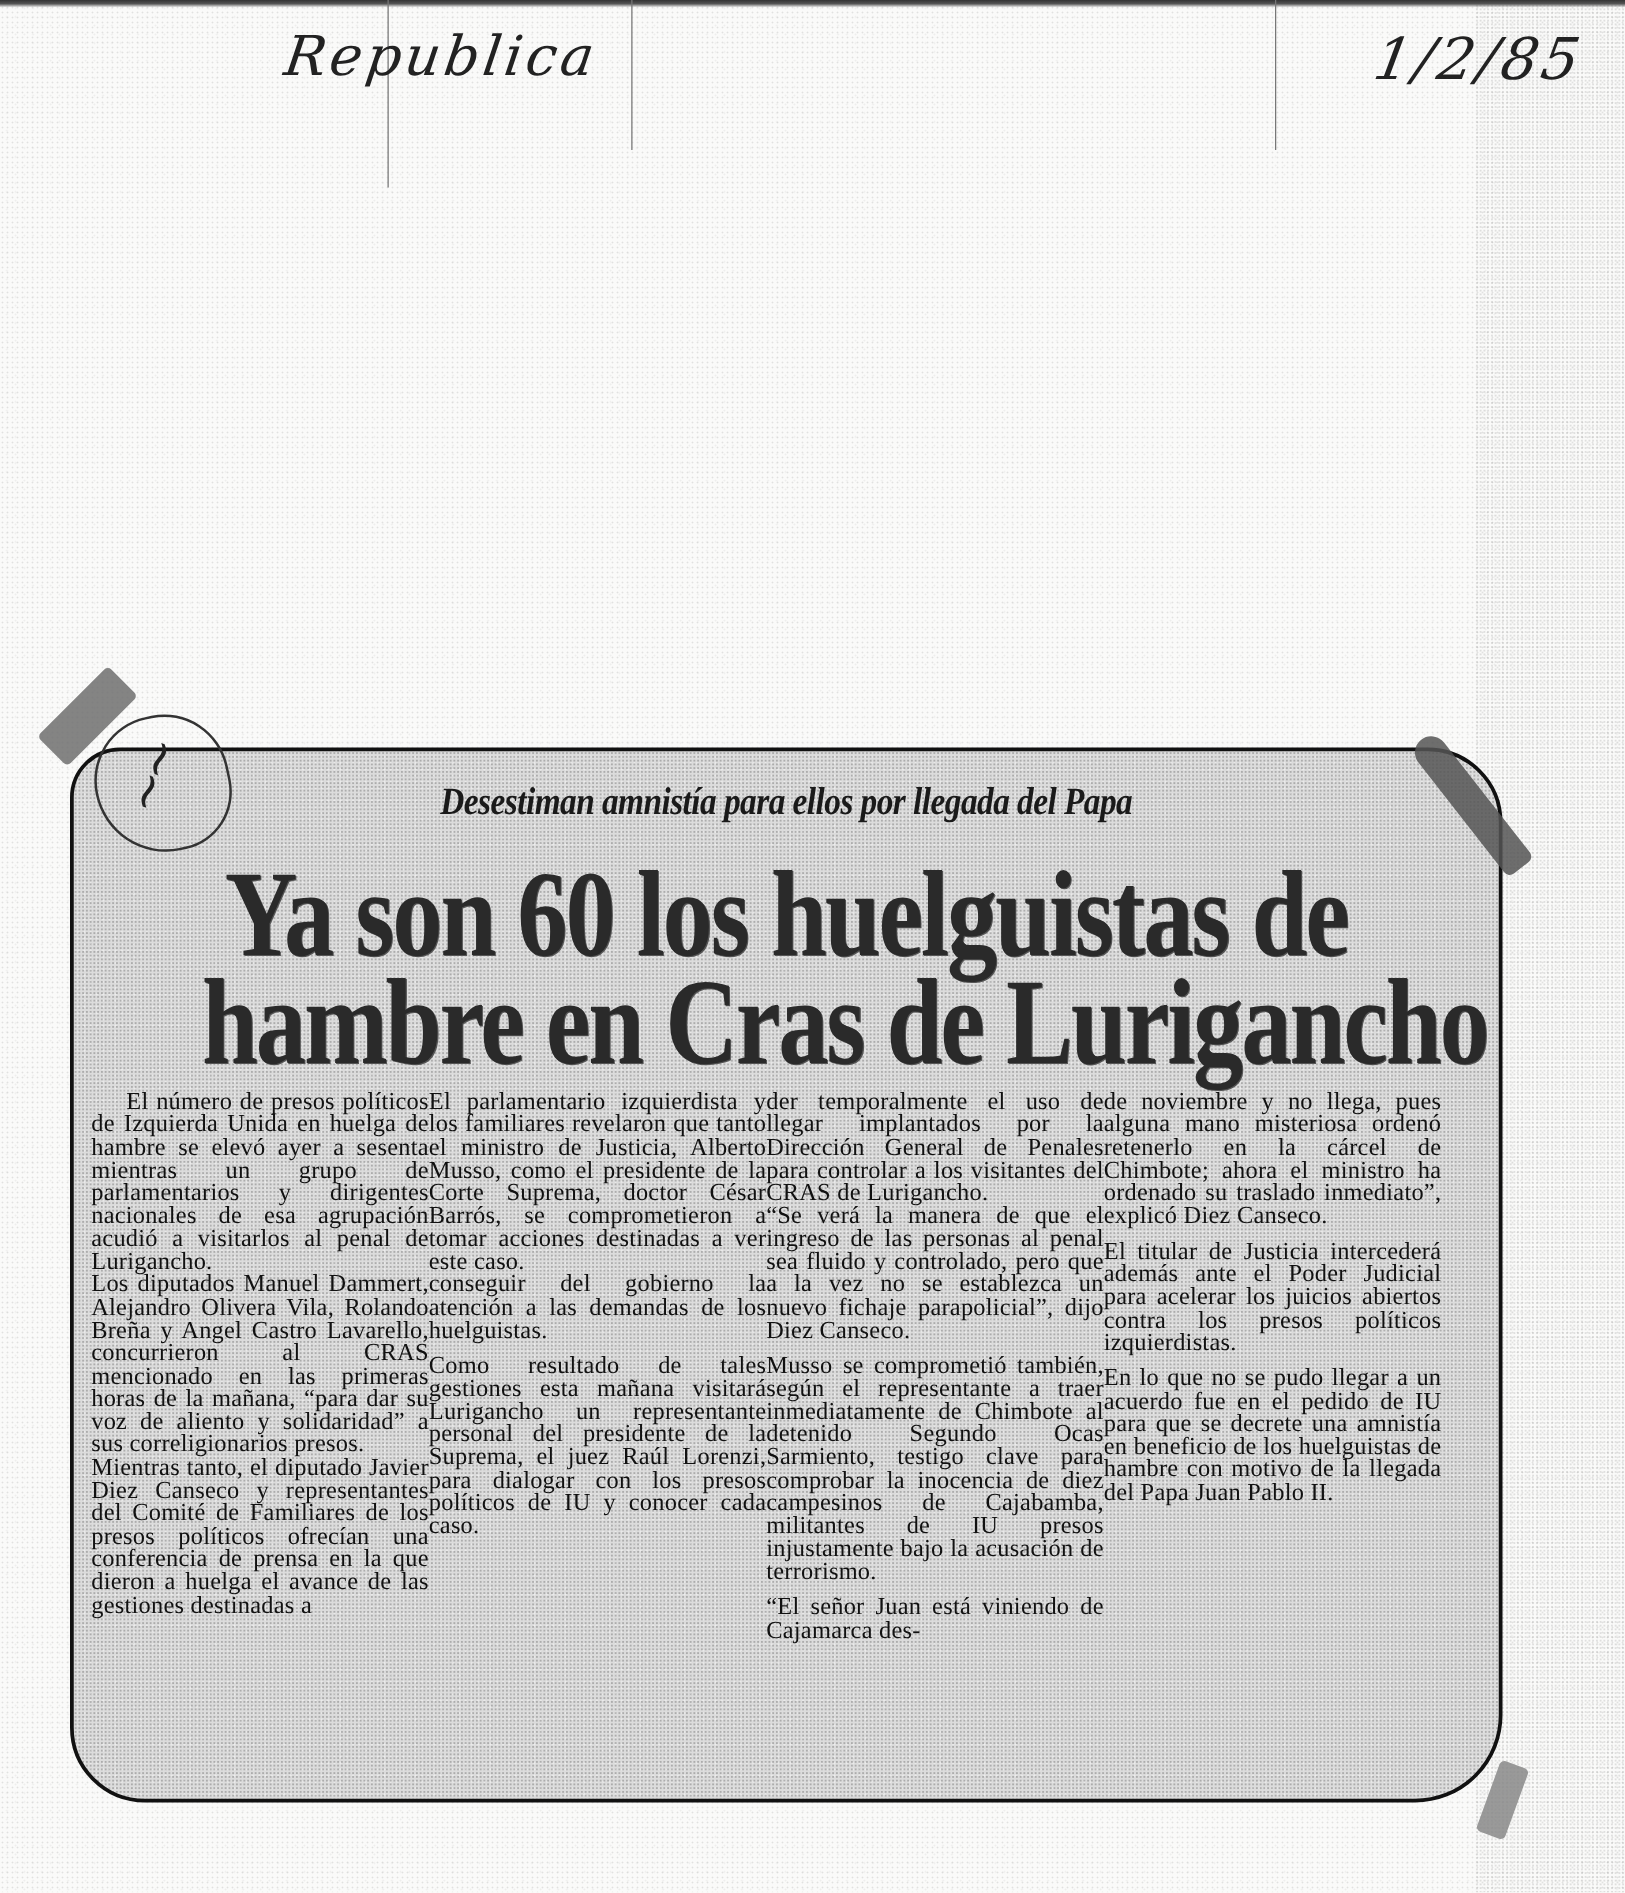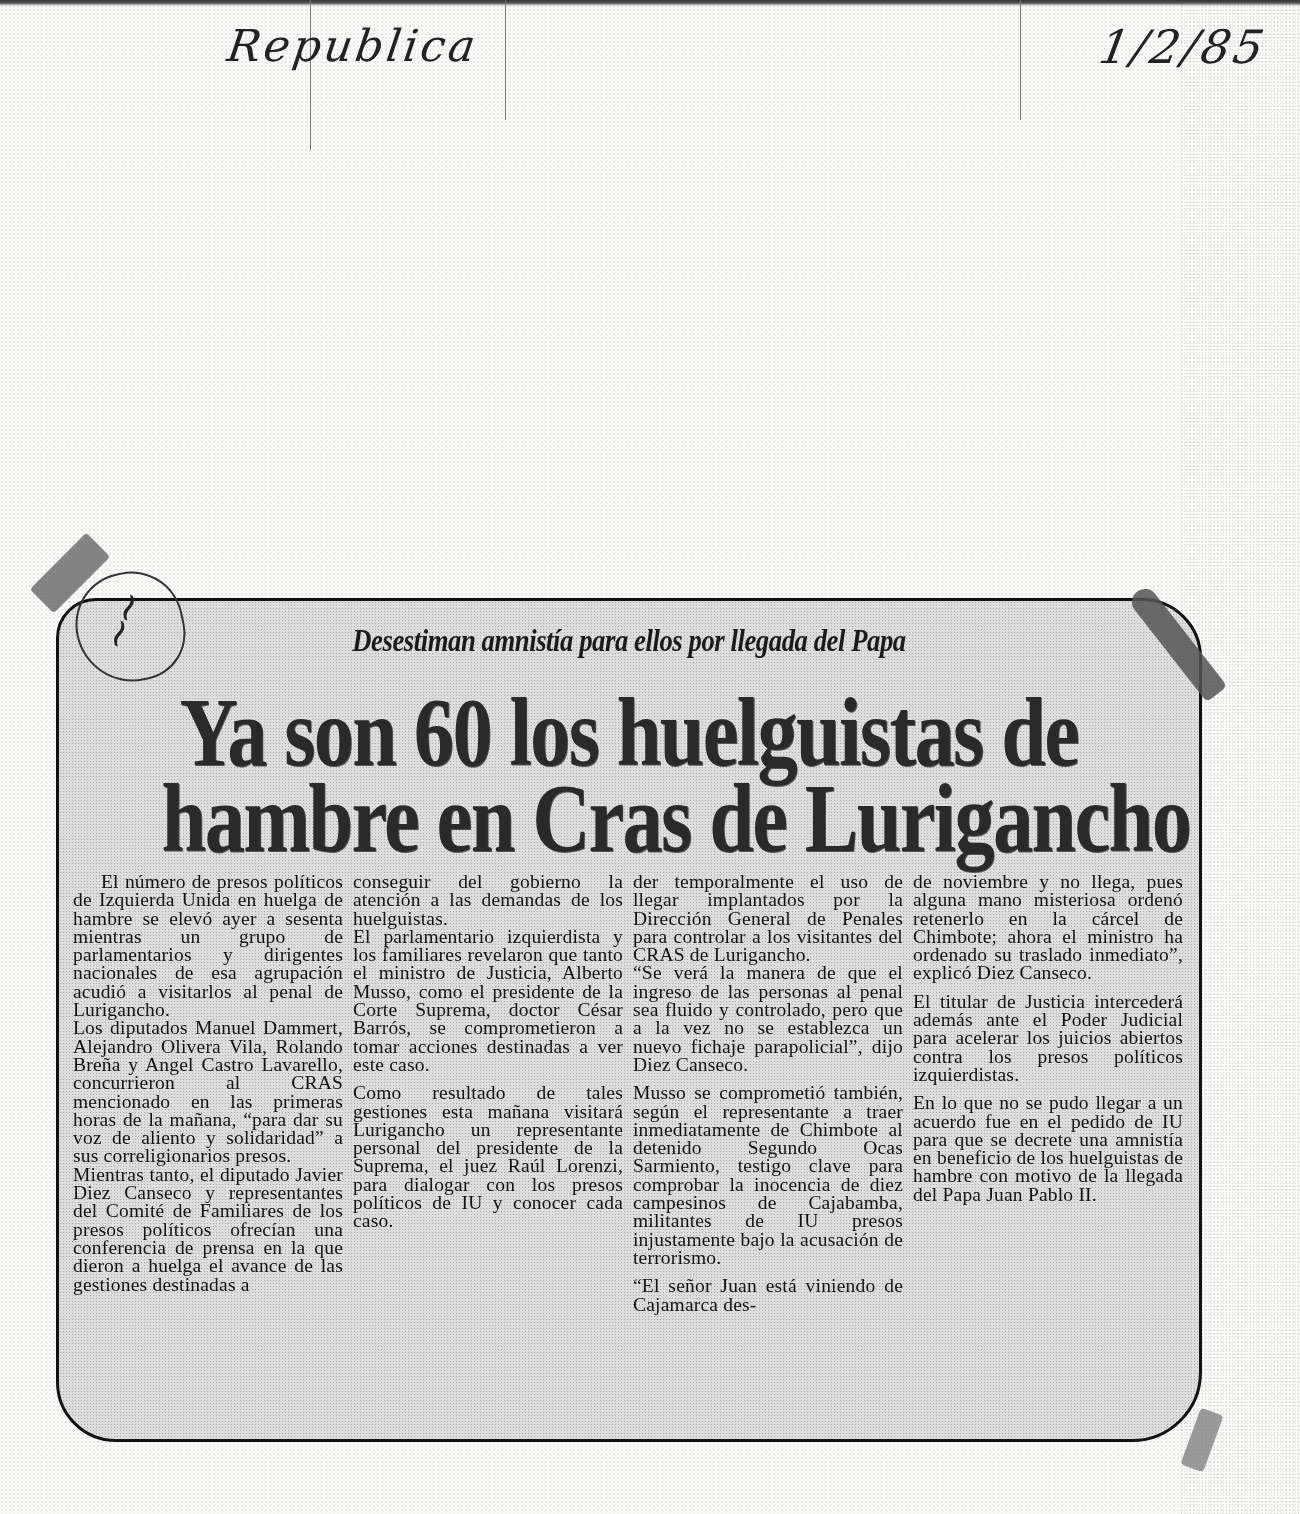--- a/index.html
+++ b/index.html
@@ -158,21 +158,20 @@
       white-space: nowrap;
     }
 
     .columns {
       position: absolute;
       top: 272px;
       left: 14px;
       width: 1112px;
       height: 560px;
       display: flex;
-      gap: 10px;
     }
     .col {
       width: 270px;
       font-family: "Liberation Serif", serif;
       font-size: 19.5px;
       line-height: 18.3px;
       color: #111;
       text-align: justify;
       hyphens: manual;
       letter-spacing: 0.2px;
@@ -211,22 +210,22 @@
     <span class="hl-line">hambre en Cras de Lurigancho</span>
   </div>
 
   <div class="columns">
     <div class="col">
       <p class="indent">El número de presos políticos de Izquierda Unida en huelga de hambre se elevó ayer a sesenta mientras un grupo de parlamentarios y dirigentes nacionales de esa agrupación acudió a visitarlos al penal de Lurigancho.</p>
       <p>Los diputados Manuel Dammert, Alejandro Olivera Vila, Rolando Breña y Angel Castro Lavarello, concurrieron al CRAS mencionado en las primeras horas de la mañana, “para dar su voz de aliento y solidaridad” a sus correligionarios presos.</p>
       <p>Mientras tanto, el diputado Javier Diez Canseco y representantes del Comité de Familiares de los presos políticos ofrecían una conferencia de prensa en la que dieron a huelga el avance de las gestiones destinadas a</p>
     </div>
     <div class="col">
+      <p>El parlamentario izquierdista y los familiares revelaron que tanto el ministro de Justicia, Alberto Musso, como el presidente de la Corte Suprema, doctor César Barrós, se comprometieron a tomar acciones destinadas a ver este caso.</p>
       <p>conseguir del gobierno la atención a las demandas de los huelguistas.</p>
-      <p>El parlamentario izquierdista y los familiares revelaron que tanto el ministro de Justicia, Alberto Musso, como el presidente de la Corte Suprema, doctor César Barrós, se comprometieron a tomar acciones destinadas a ver este caso.</p>
       <p class="gap">Como resultado de tales gestiones esta mañana visitará Lurigancho un representante personal del presidente de la Suprema, el juez Raúl Lorenzi, para dialogar con los presos políticos de IU y conocer cada caso.</p>
     </div>
     <div class="col">
       <p>der temporalmente el uso de llegar implantados por la Dirección General de Penales para controlar a los visitantes del CRAS de Lurigancho.</p>
       <p>“Se verá la manera de que el ingreso de las personas al penal sea fluido y controlado, pero que a la vez no se establezca un nuevo fichaje parapolicial”, dijo Diez Canseco.</p>
       <p class="gap">Musso se comprometió también, según el representante a traer inmediatamente de Chimbote al detenido Segundo Ocas Sarmiento, testigo clave para comprobar la inocencia de diez campesinos de Cajabamba, militantes de IU presos injustamente bajo la acusación de terrorismo.</p>
       <p class="gap">“El señor Juan está viniendo de Cajamarca des-</p>
     </div>
     <div class="col">
       <p>de noviembre y no llega, pues alguna mano misteriosa ordenó retenerlo en la cárcel de Chimbote; ahora el ministro ha ordenado su traslado inmediato”, explicó Diez Canseco.</p>

